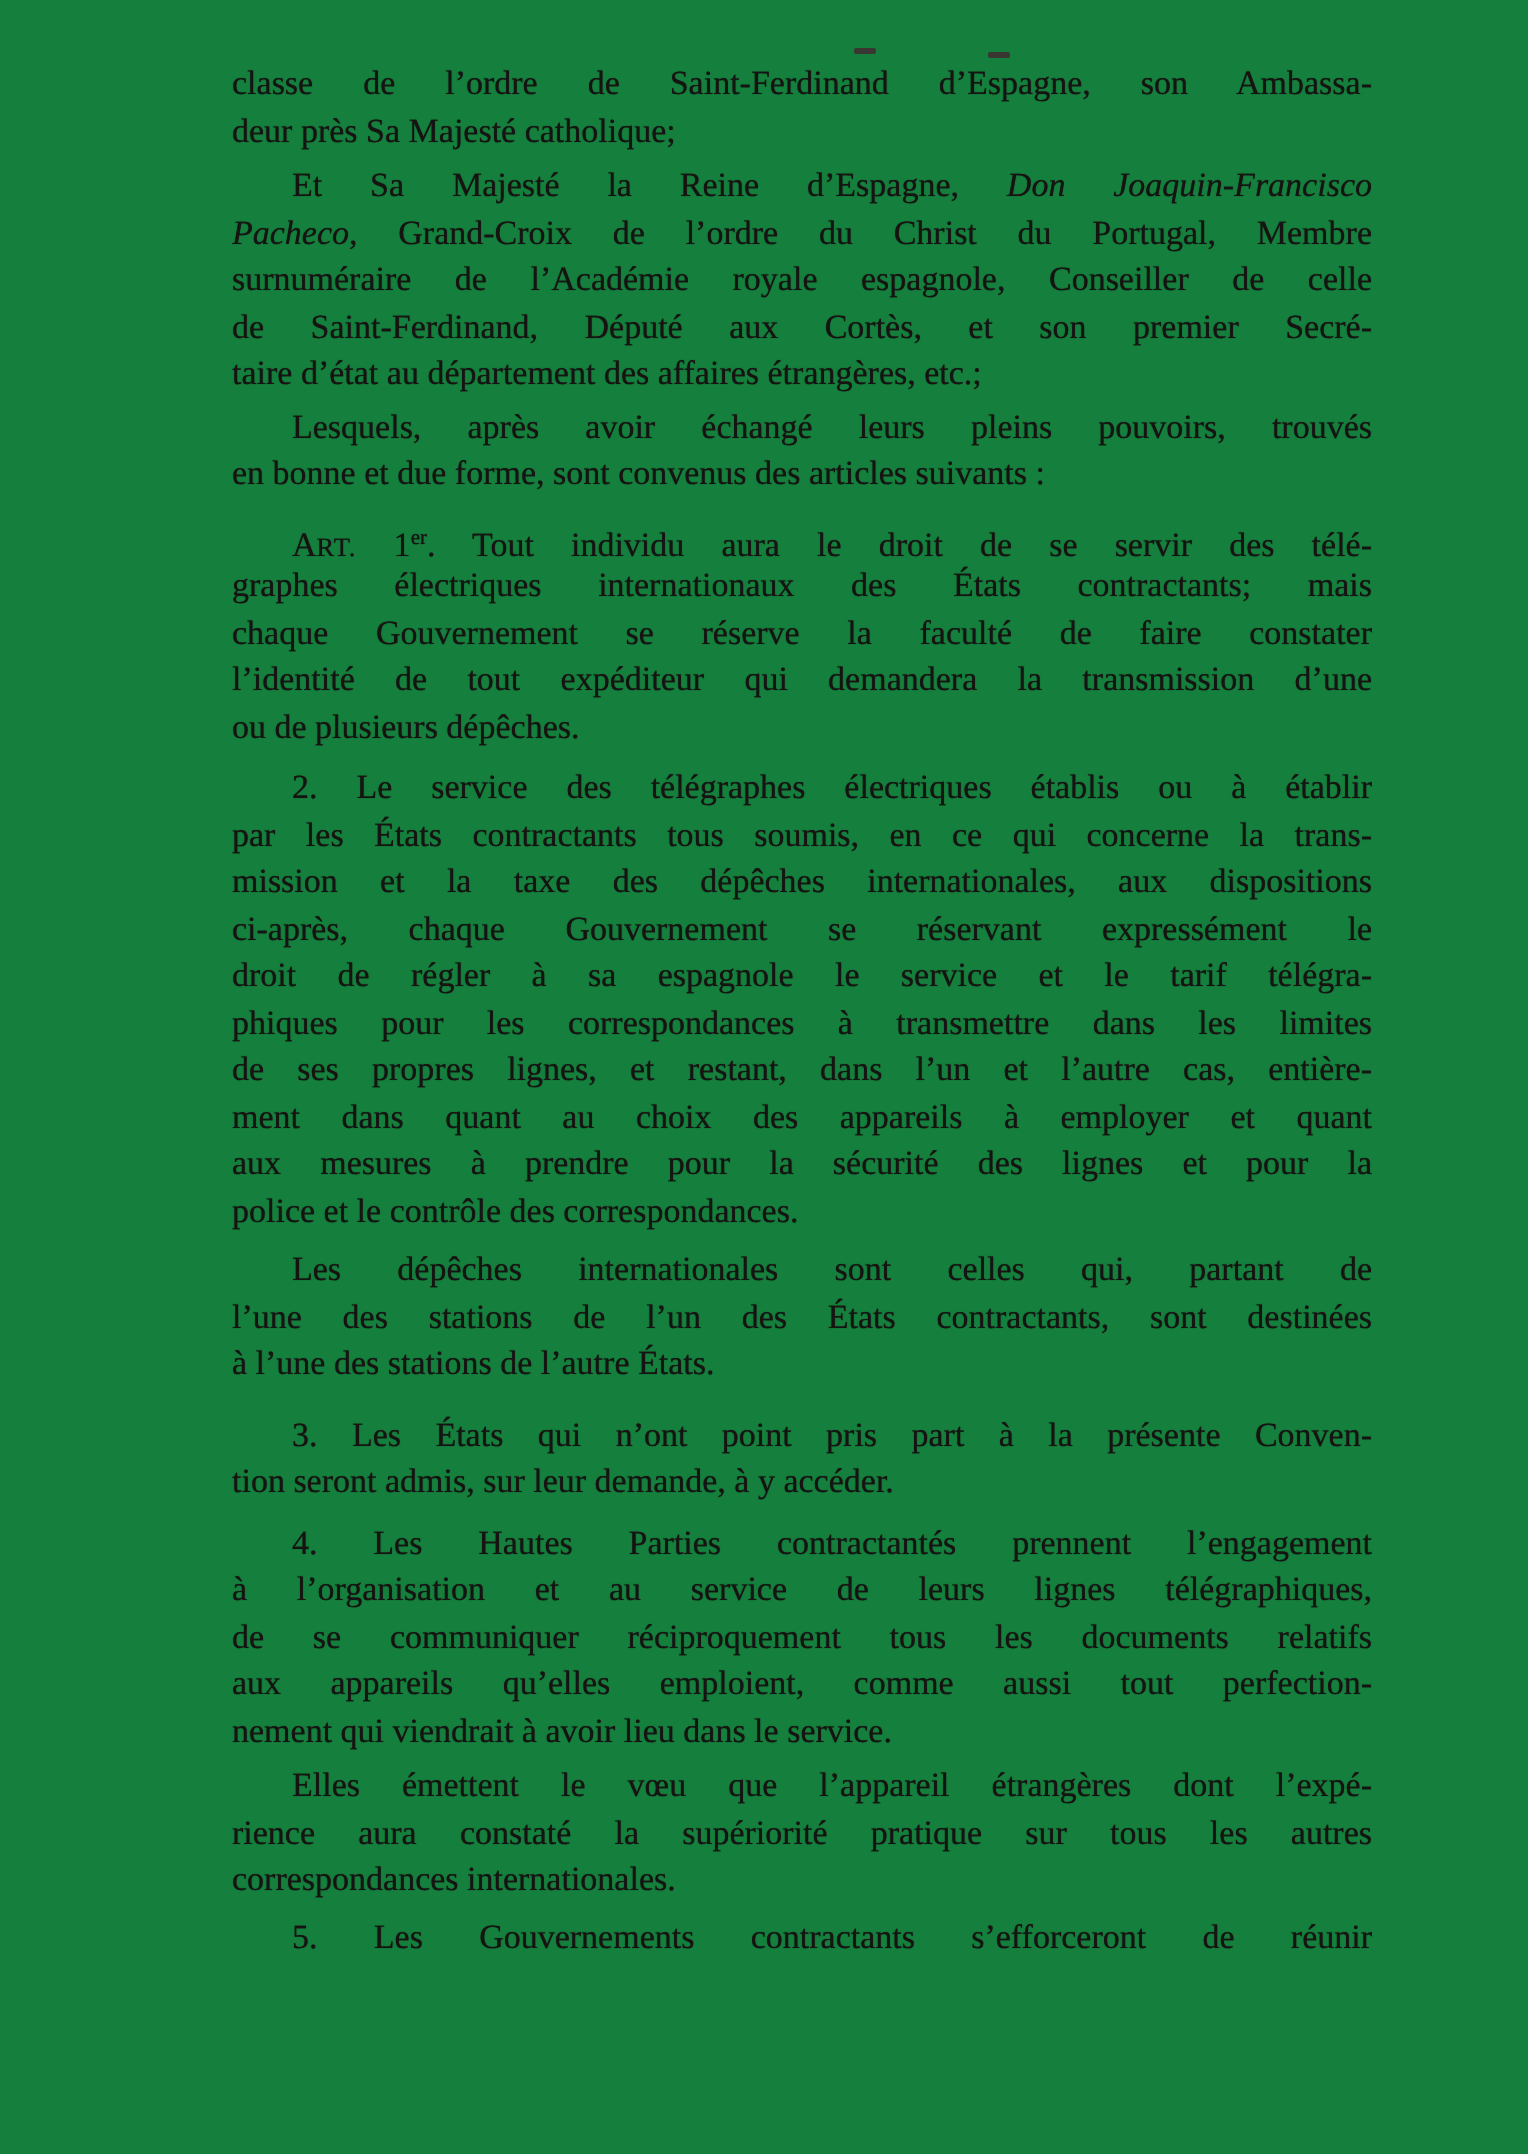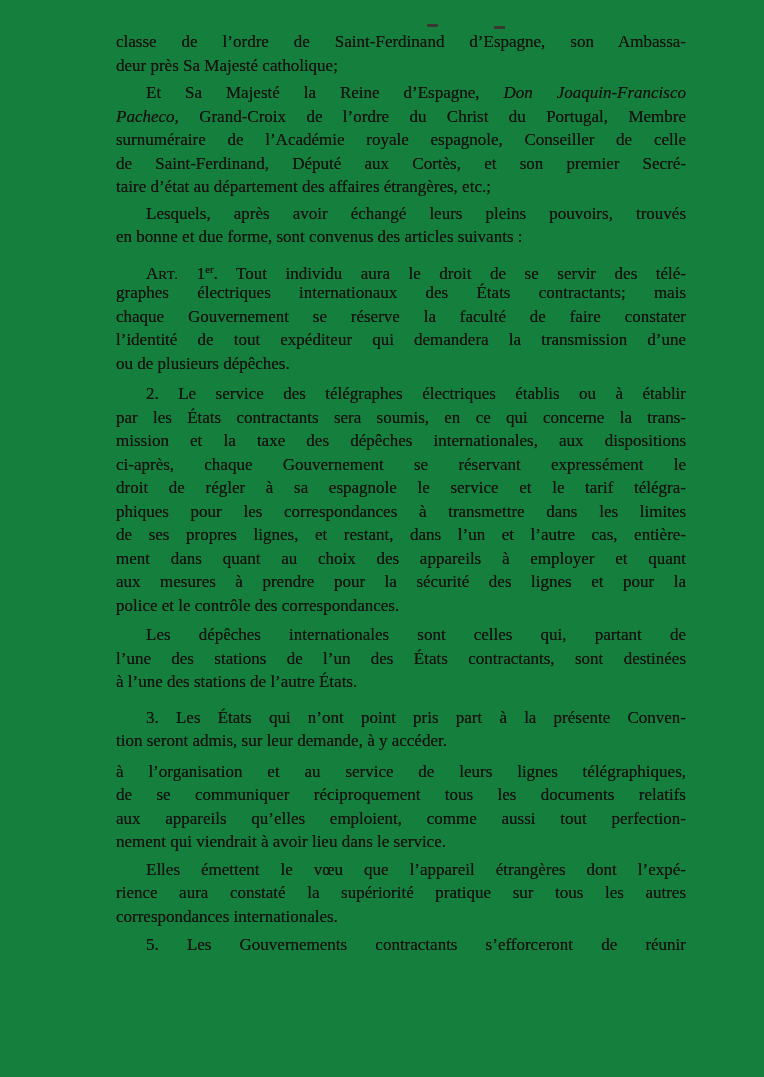--- a/index.html
+++ b/index.html
@@ -68,40 +68,41 @@
       </div>
       <div class="paragraph" style="margin-top: 9px;">
         <div class="line indent"><span>A</span><span class="sc">RT.</span><span> 1</span><span class="sup">er</span><span>. Tout individu aura le droit de se servir des télé-</span></div>
         <div class="line"><span>graphes électriques internationaux des États contractants; mais</span></div>
         <div class="line"><span>chaque Gouvernement se réserve la faculté de faire constater</span></div>
         <div class="line"><span>l’identité de tout expéditeur qui demandera la transmission d’une</span></div>
         <div class="line last"><span>ou de plusieurs dépêches.</span></div>
       </div>
       <div class="paragraph" style="margin-top: 7px;">
         <div class="line indent"><span>2. Le service des télégraphes électriques établis ou à établir</span></div>
-        <div class="line"><span>par les États contractants sera soumis, en ce qui concerne la trans-</span></div>
+        <div class="line"><span>par les États contractants tous soumis, en ce qui concerne la trans-</span></div>
         <div class="line"><span>mission et la taxe des dépêches internationales, aux dispositions</span></div>
         <div class="line"><span>ci-après, chaque Gouvernement se réservant expressément le</span></div>
         <div class="line"><span>droit de régler à sa espagnole le service et le tarif télégra-</span></div>
         <div class="line"><span>phiques pour les correspondances à transmettre dans les limites</span></div>
         <div class="line"><span>de ses propres lignes, et restant, dans l’un et l’autre cas, entière-</span></div>
         <div class="line"><span>ment dans quant au choix des appareils à employer et quant</span></div>
         <div class="line"><span>aux mesures à prendre pour la sécurité des lignes et pour la</span></div>
         <div class="line last"><span>police et le contrôle des correspondances.</span></div>
       </div>
       <div class="paragraph" style="margin-top: 6px;">
         <div class="line indent"><span>Les dépêches internationales sont celles qui, partant de</span></div>
         <div class="line"><span>l’une des stations de l’un des États contractants, sont destinées</span></div>
         <div class="line last"><span>à l’une des stations de l’autre États.</span></div>
       </div>
       <div class="paragraph" style="margin-top: 12px;">
         <div class="line indent"><span>3. Les États qui n’ont point pris part à la présente Conven-</span></div>
         <div class="line last"><span>tion seront admis, sur leur demande, à y accéder.</span></div>
       </div>
       <div class="paragraph" style="margin-top: 7px;">
+        <div class="line indent"><span>4. Les Hautes Parties contractantés prennent l’engagement</span></div>
         <div class="line"><span>à l’organisation et au service de leurs lignes télégraphiques,</span></div>
         <div class="line"><span>de se communiquer réciproquement tous les documents relatifs</span></div>
         <div class="line"><span>aux appareils qu’elles emploient, comme aussi tout perfection-</span></div>
         <div class="line last"><span>nement qui viendrait à avoir lieu dans le service.</span></div>
       </div>
       <div class="paragraph" style="margin-top: 4px;">
         <div class="line indent"><span>Elles émettent le vœu que l’appareil étrangères dont l’expé-</span></div>
         <div class="line"><span>rience aura constaté la supériorité pratique sur tous les autres</span></div>
         <div class="line last"><span>correspondances internationales.</span></div>
       </div>

